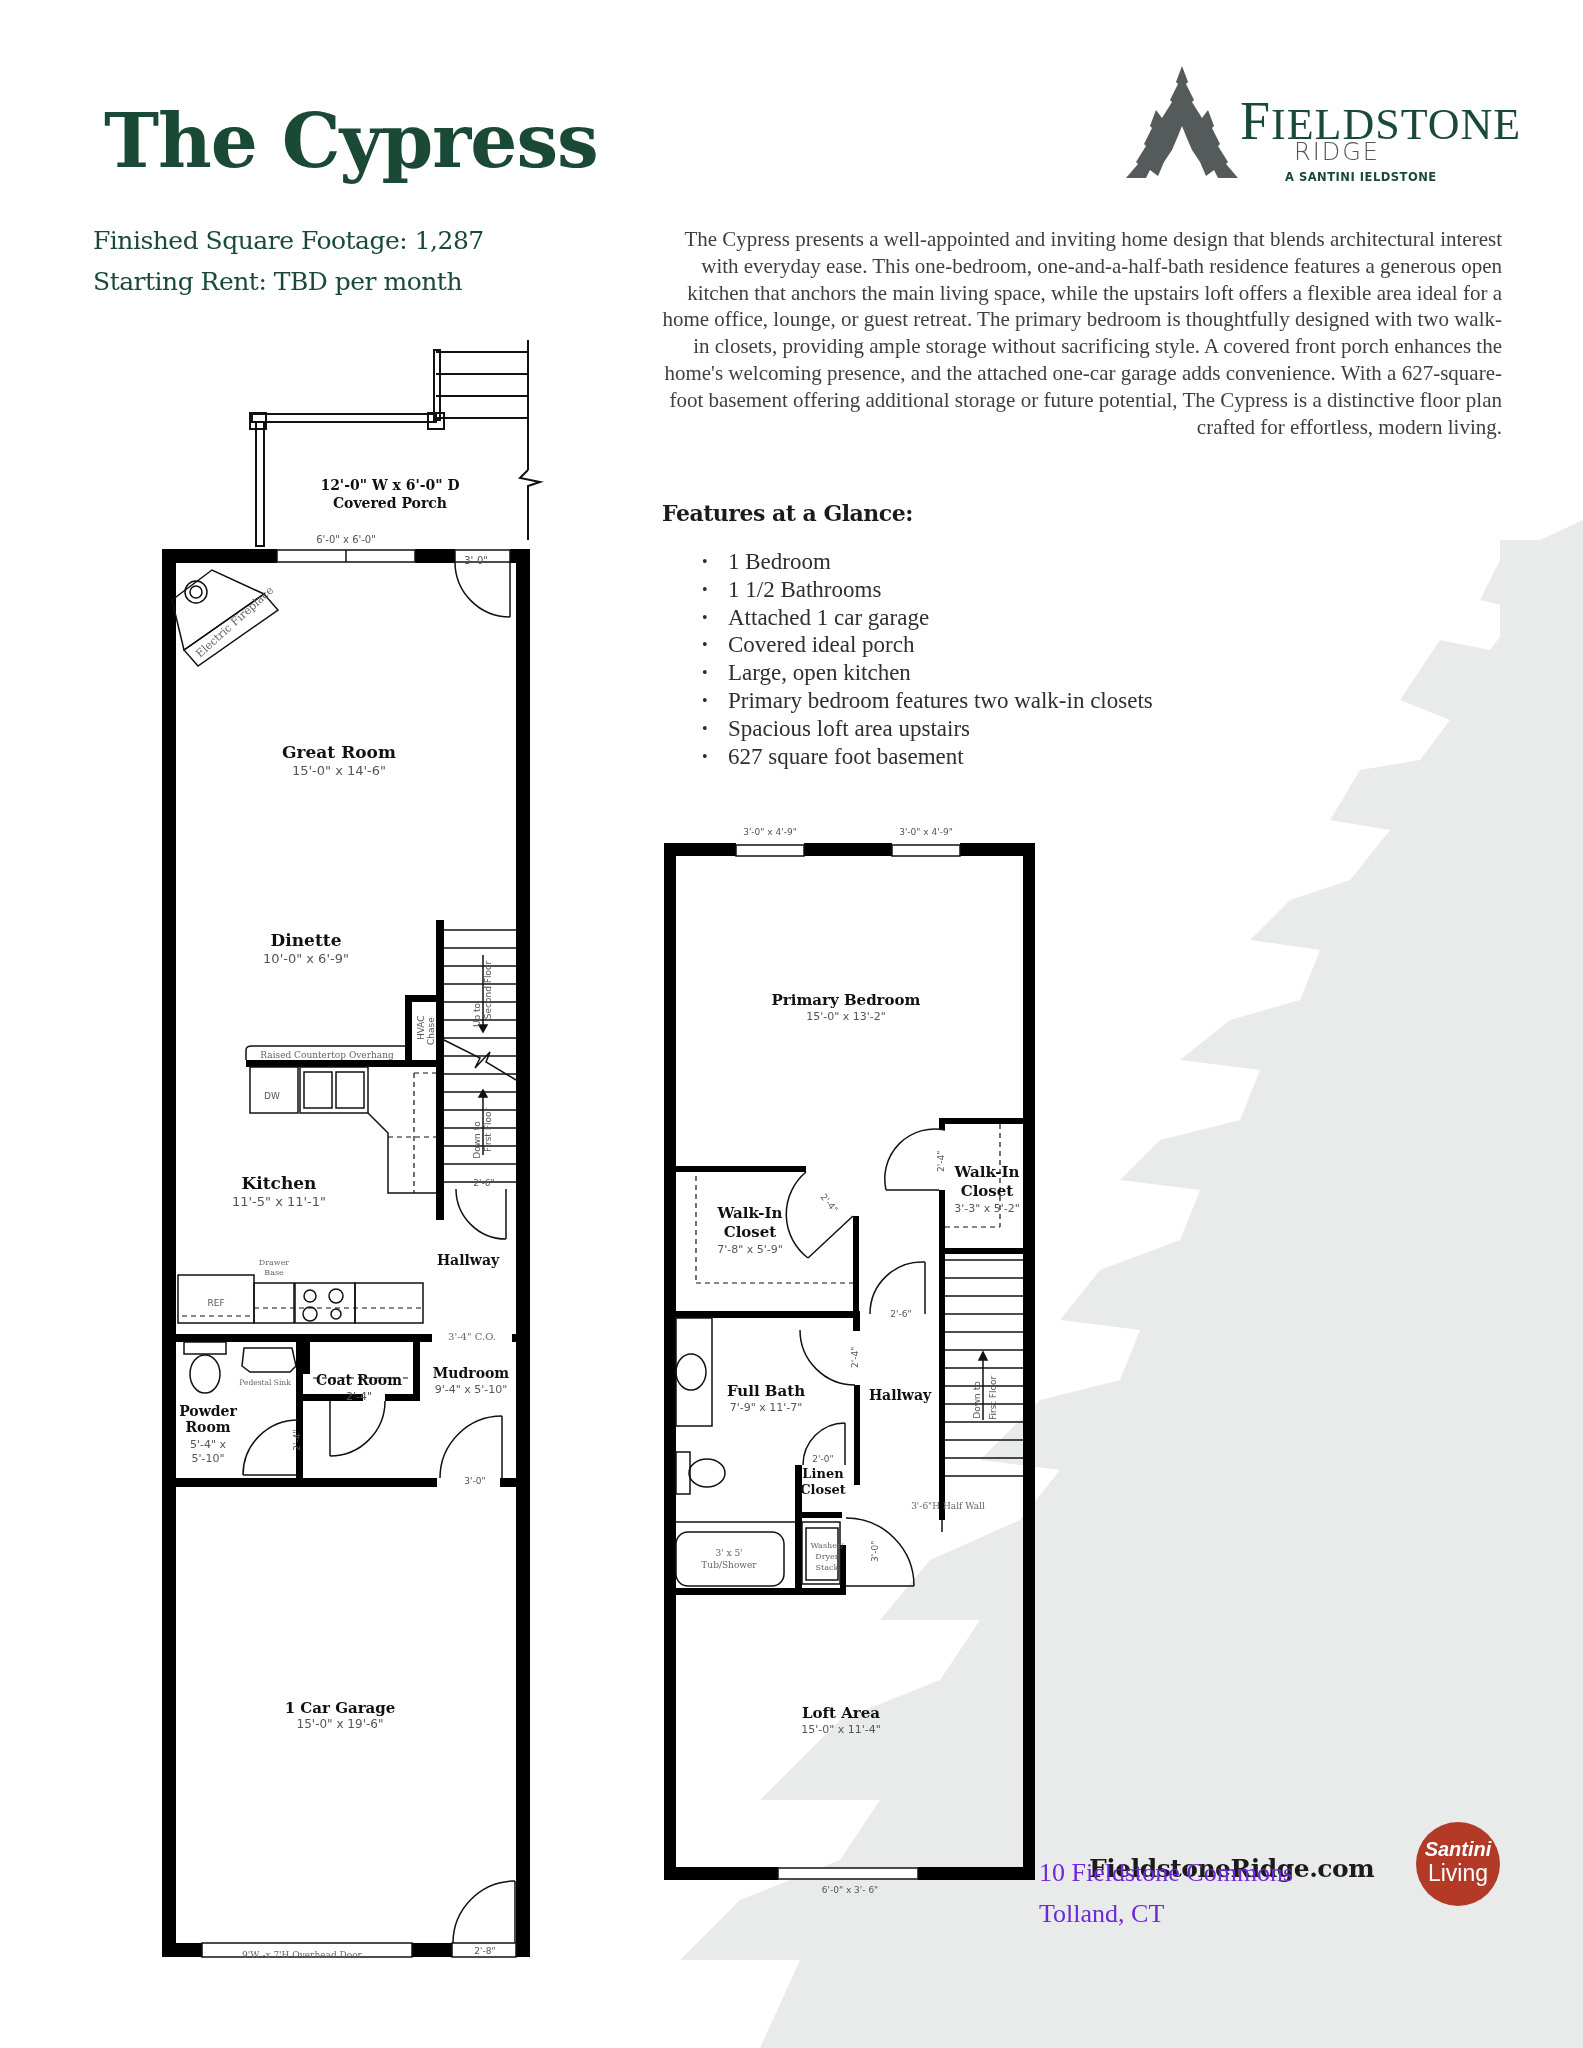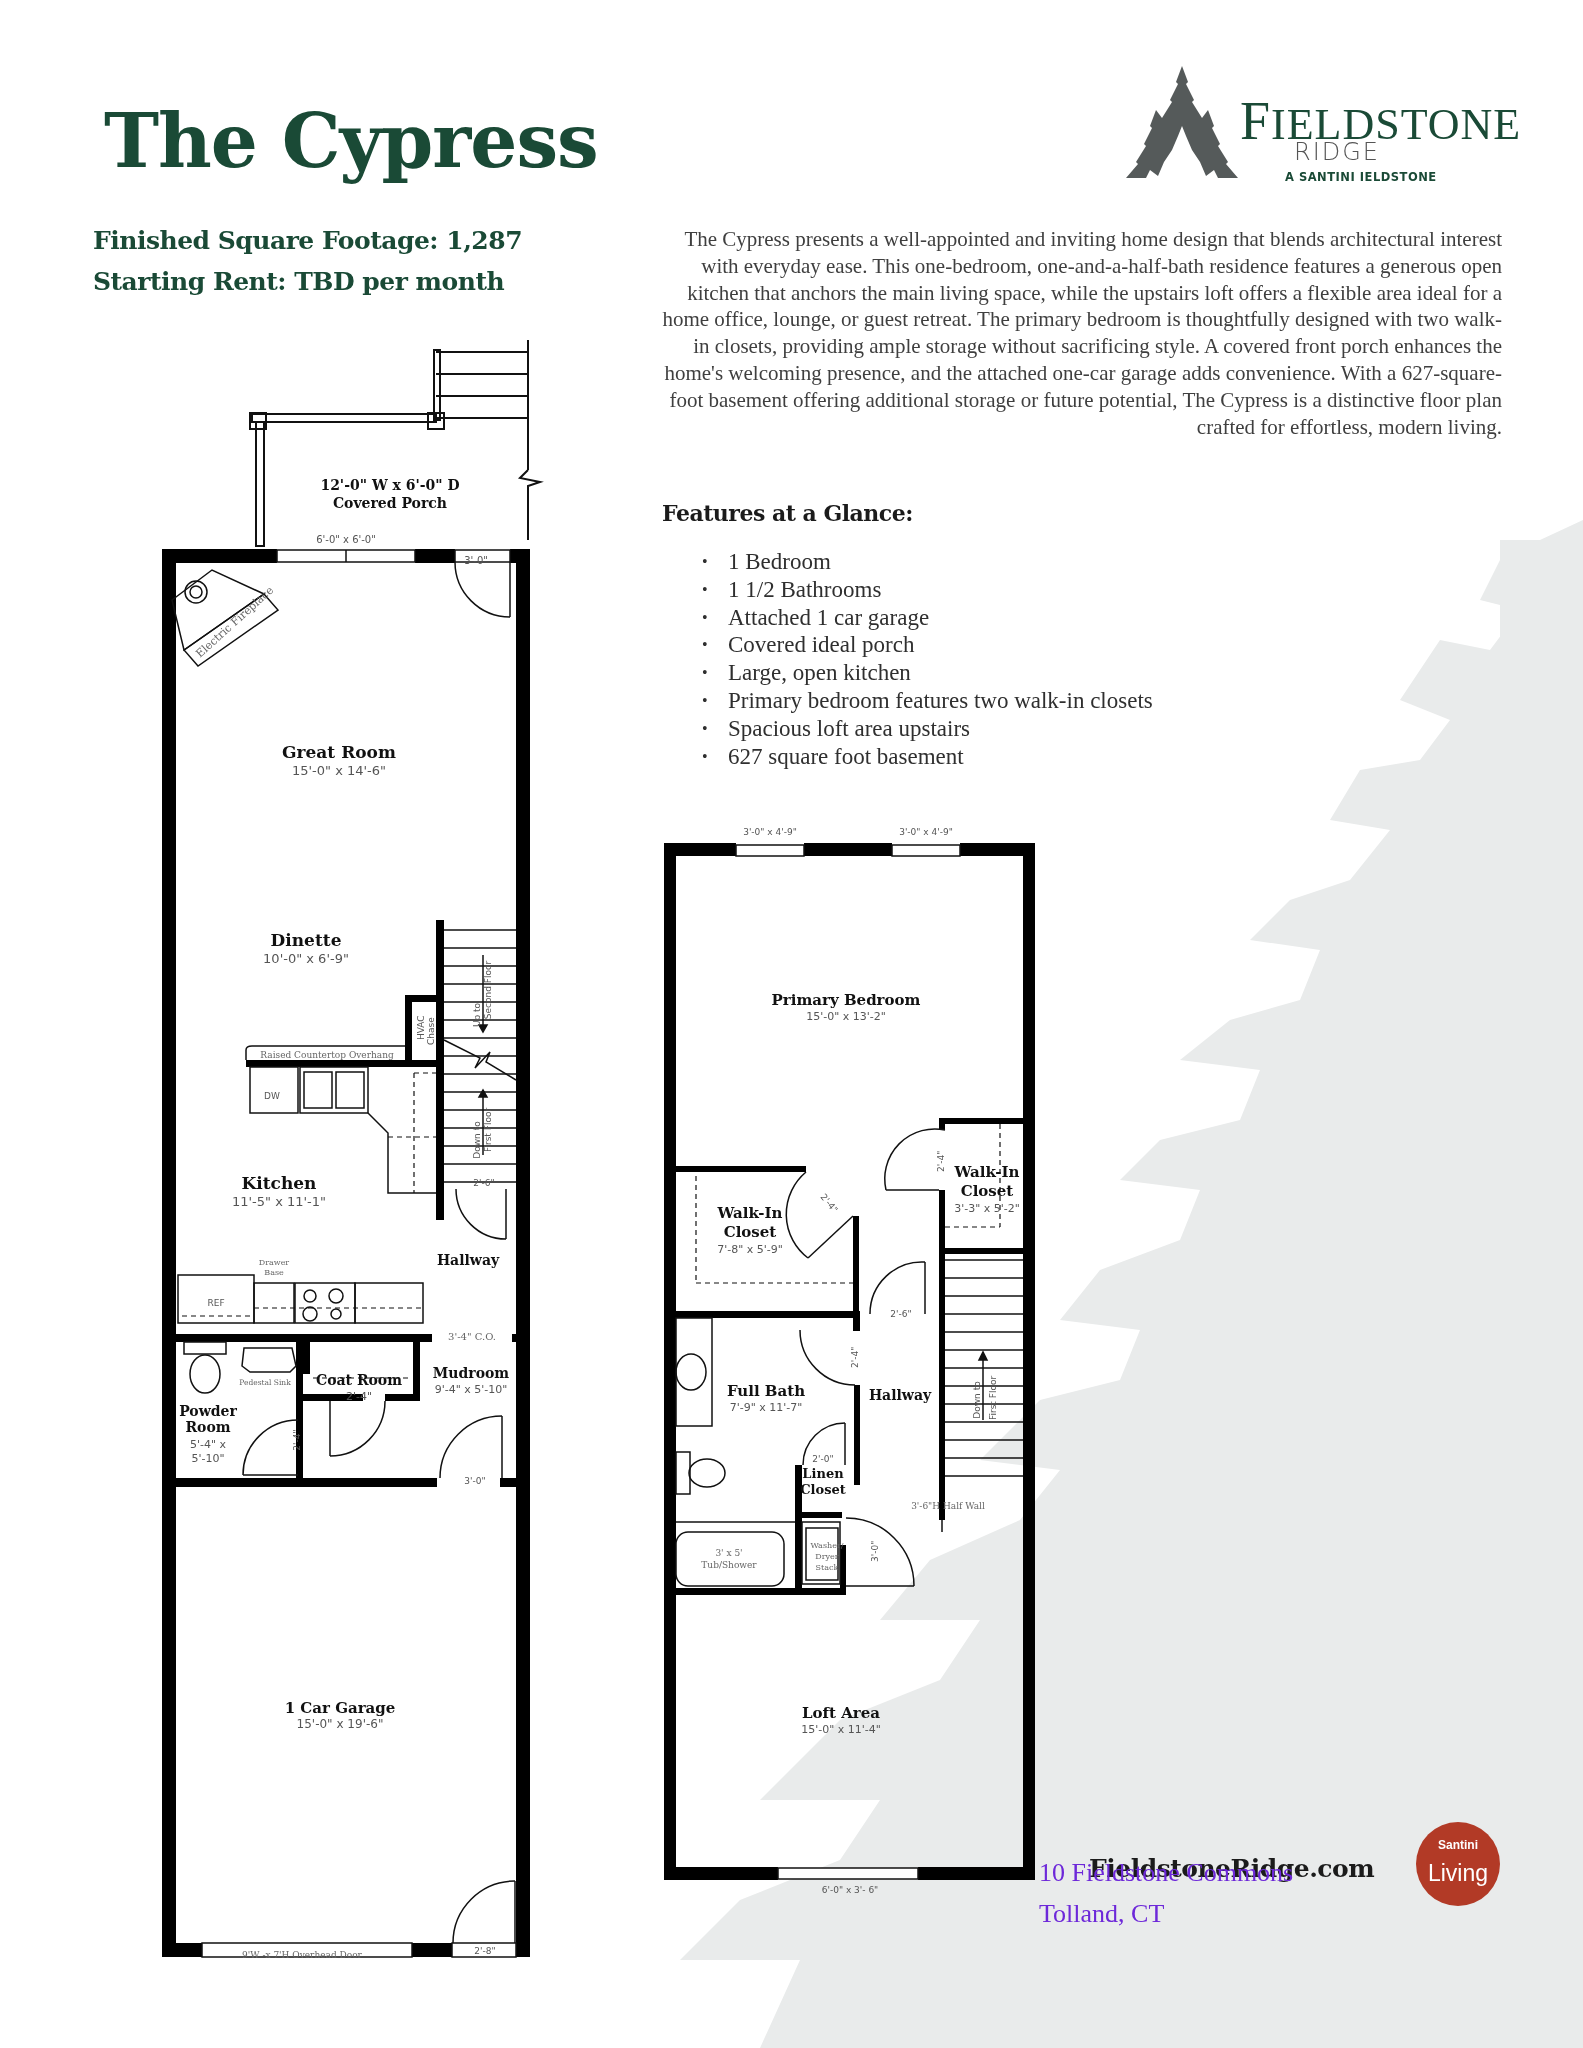--- a/index.html
+++ b/index.html
@@ -1,34 +1,34 @@
 <!DOCTYPE html>
 <html><head>
 <meta charset="utf-8">
 <style>
   html, body { margin: 0; padding: 0; background: #ffffff; }
   body { width: 1583px; height: 2048px; position: relative; overflow: hidden; font-family: "DejaVu Serif", serif; color: #2b2b2b; }
   .abs { position: absolute; }
   #bg-tree { position: absolute; left: 0; top: 0; width: 1583px; height: 2048px; z-index: 0; }
   .layer { z-index: 1; }
   .title { left: 92px; top: 98px; font-family: "DejaVu Serif", serif; font-weight: bold; font-size: 74px; color: #1a4a36; letter-spacing: -1px; margin-left: 12px; }
-  .subhead { left: 93px; font-family: "DejaVu Serif", serif; font-weight: bold; font-size: 25px; color: #1a4a36; letter-spacing: -0.5px; }
+  .subhead { left: 93px; font-family: "DejaVu Serif", serif; font-weight: normal; font-size: 25px; color: #1a4a36; letter-spacing: -0.5px; }
   .desc { left: 662px; top: 226px; width: 840px; font-family: "Liberation Serif", serif; font-size: 21px; line-height: 26.8px; color: #3f3f3f; text-align: right; }
   .feat-title { left: 662px; top: 500px; font-family: "DejaVu Serif", serif; font-weight: bold; font-size: 22px; color: #1b1b1b; letter-spacing: -0.5px; }
   .feat-list { left: 684px; top: 530px; margin: 18px; padding: 0; list-style: none; font-family: "Liberation Serif", serif; font-size: 23px; line-height: 27.8px; color: #2f2f2f; }
   .feat-list li { padding-left: 26px; position: relative; }
   .feat-list li::before { content: "•"; position: absolute; left: 0; top: 0; font-size: 16px; }
   .logo-word { left: 1240px; top: 90px; font-family: "Liberation Serif", serif; font-size: 44px; color: #1a4a36; letter-spacing: 1px; }
   .logo-word .big { font-size: 54px; }
   .logo-ridge { left: 1294px; top: 138px; font-family: "DejaVu Sans", sans-serif; font-size: 24px; color: #555; letter-spacing: 2px; font-weight: 300; }
   .logo-tag { left: 1285px; top: 170px; font-family: "DejaVu Sans", sans-serif; font-size: 11.5px; color: #1a4a36; letter-spacing: 0.5px; font-weight: bold; }
   .web { left: 1089px; top: 1818px; font-family: "DejaVu Serif", serif; font-weight: bold; font-size: 25px; color: #1b1b1b; letter-spacing: -0.5px; margin-top: 36px; }
   .addr { left: 1039px; font-family: "Liberation Serif", serif; font-size: 26px; color: #6d28d9; }
   .santini { left: 1416px; top: 1822px; width: 84px; height: 84px; border-radius: 50%; background: #b23a26; color: #fff; font-family: "Liberation Sans", sans-serif; text-align: center; }
-  .santini .s1 { position: absolute; top: 16px; left: 0; width: 84px; font-weight: bold; font-size: 12px; }
+  .santini .s1 { position: absolute; top: 16px; left: 0; width: 84px; font-weight: bold; font-size: 20px; font-style: italic; }
   .santini .s2 { position: absolute; top: 38px; left: 0; width: 84px; font-size: 23px; font-weight: normal; }
   #plan { position: absolute; left: 0; top: 0; z-index: 1; }
   .rl { font-family: "DejaVu Serif", serif; font-weight: bold; fill: #111; }
   .rd { font-family: "DejaVu Sans", sans-serif; fill: #555; }
   .sm { font-family: "DejaVu Serif", serif; fill: #666; }
 </style>
 </head>
 <body>
 
 <svg id="bg-tree" viewBox="0 0 1583 2048">

